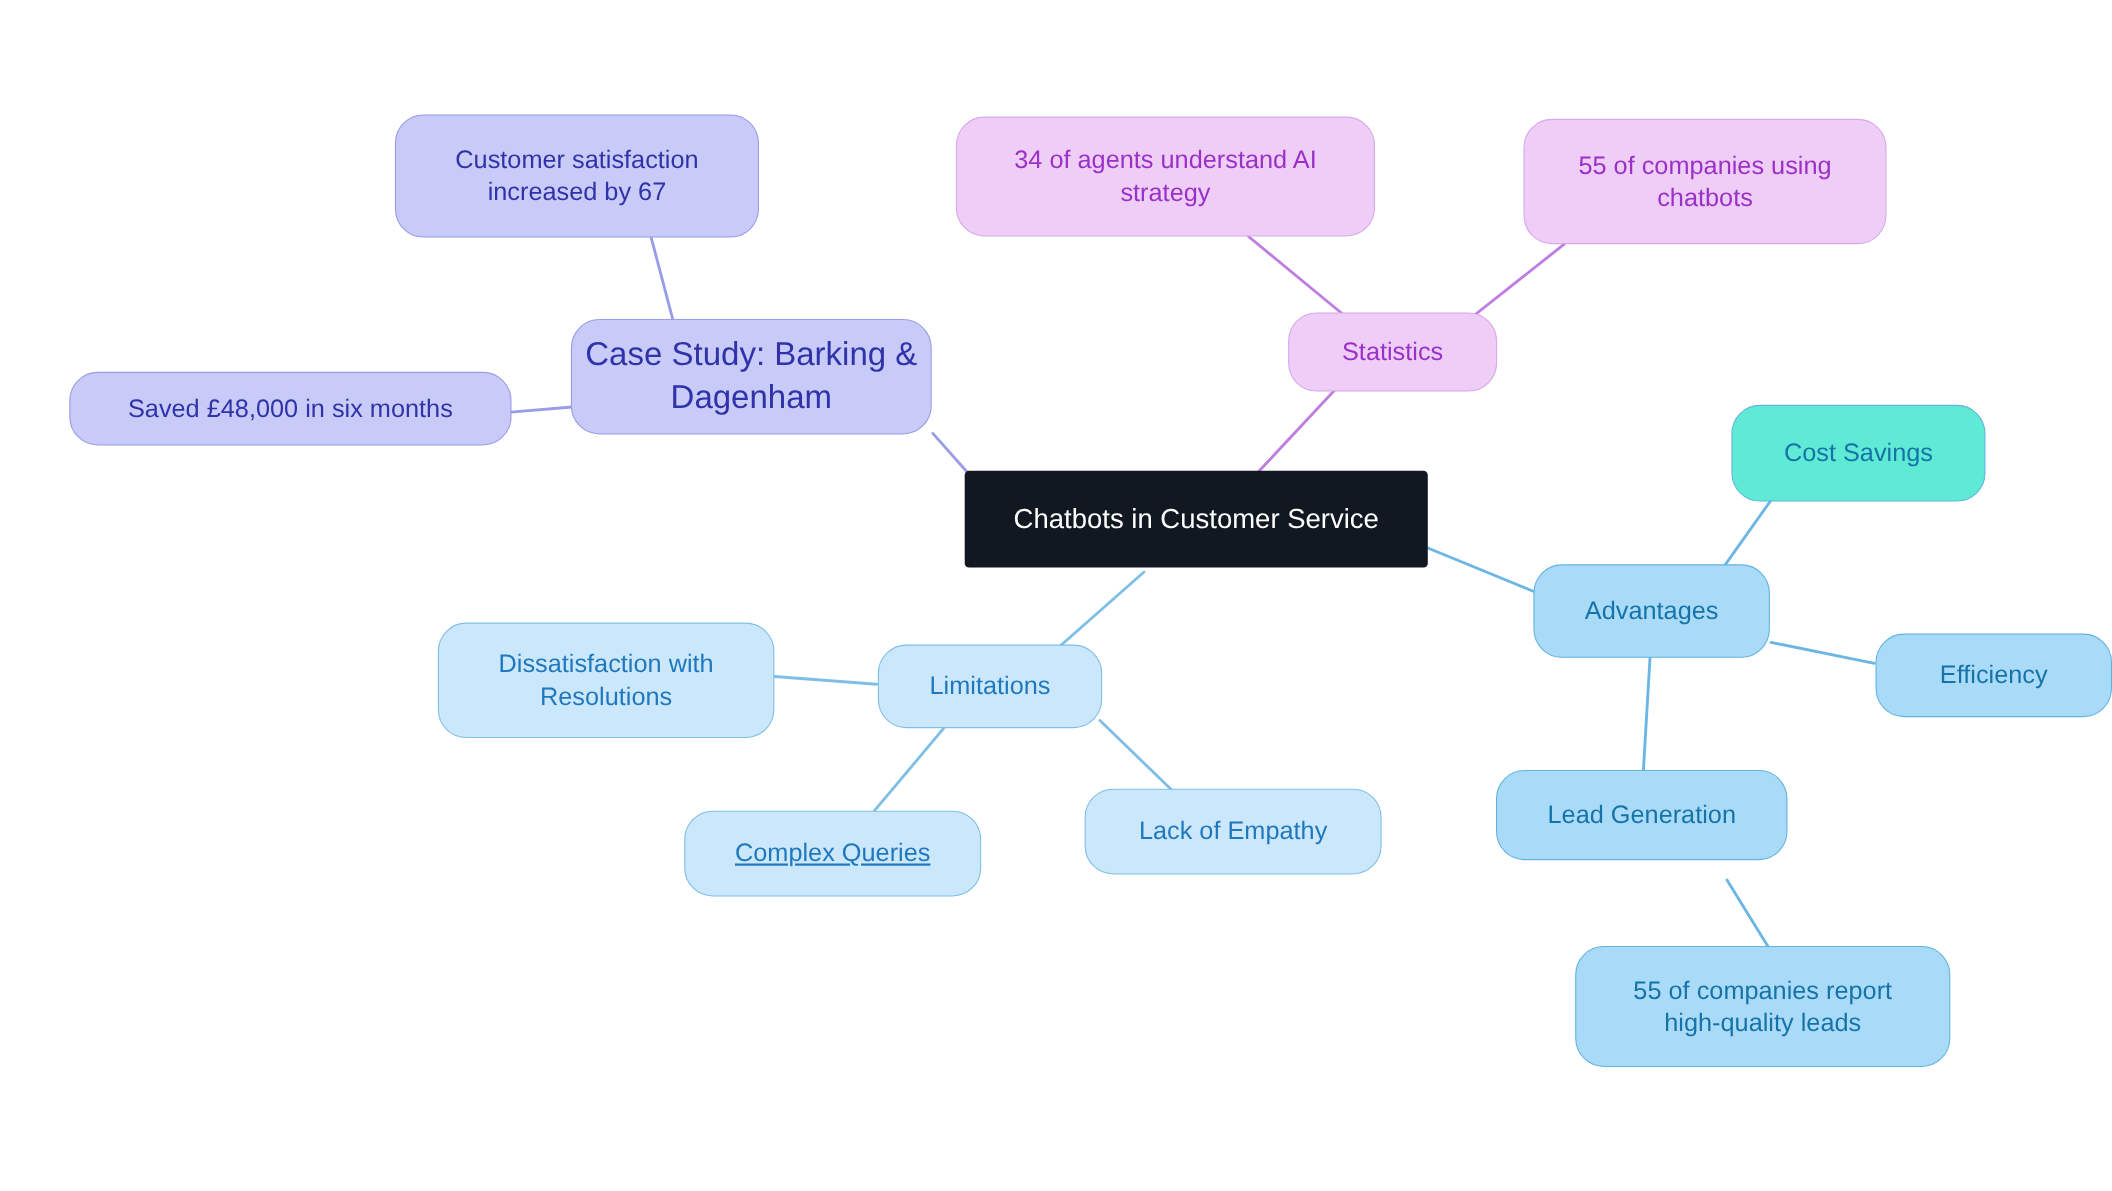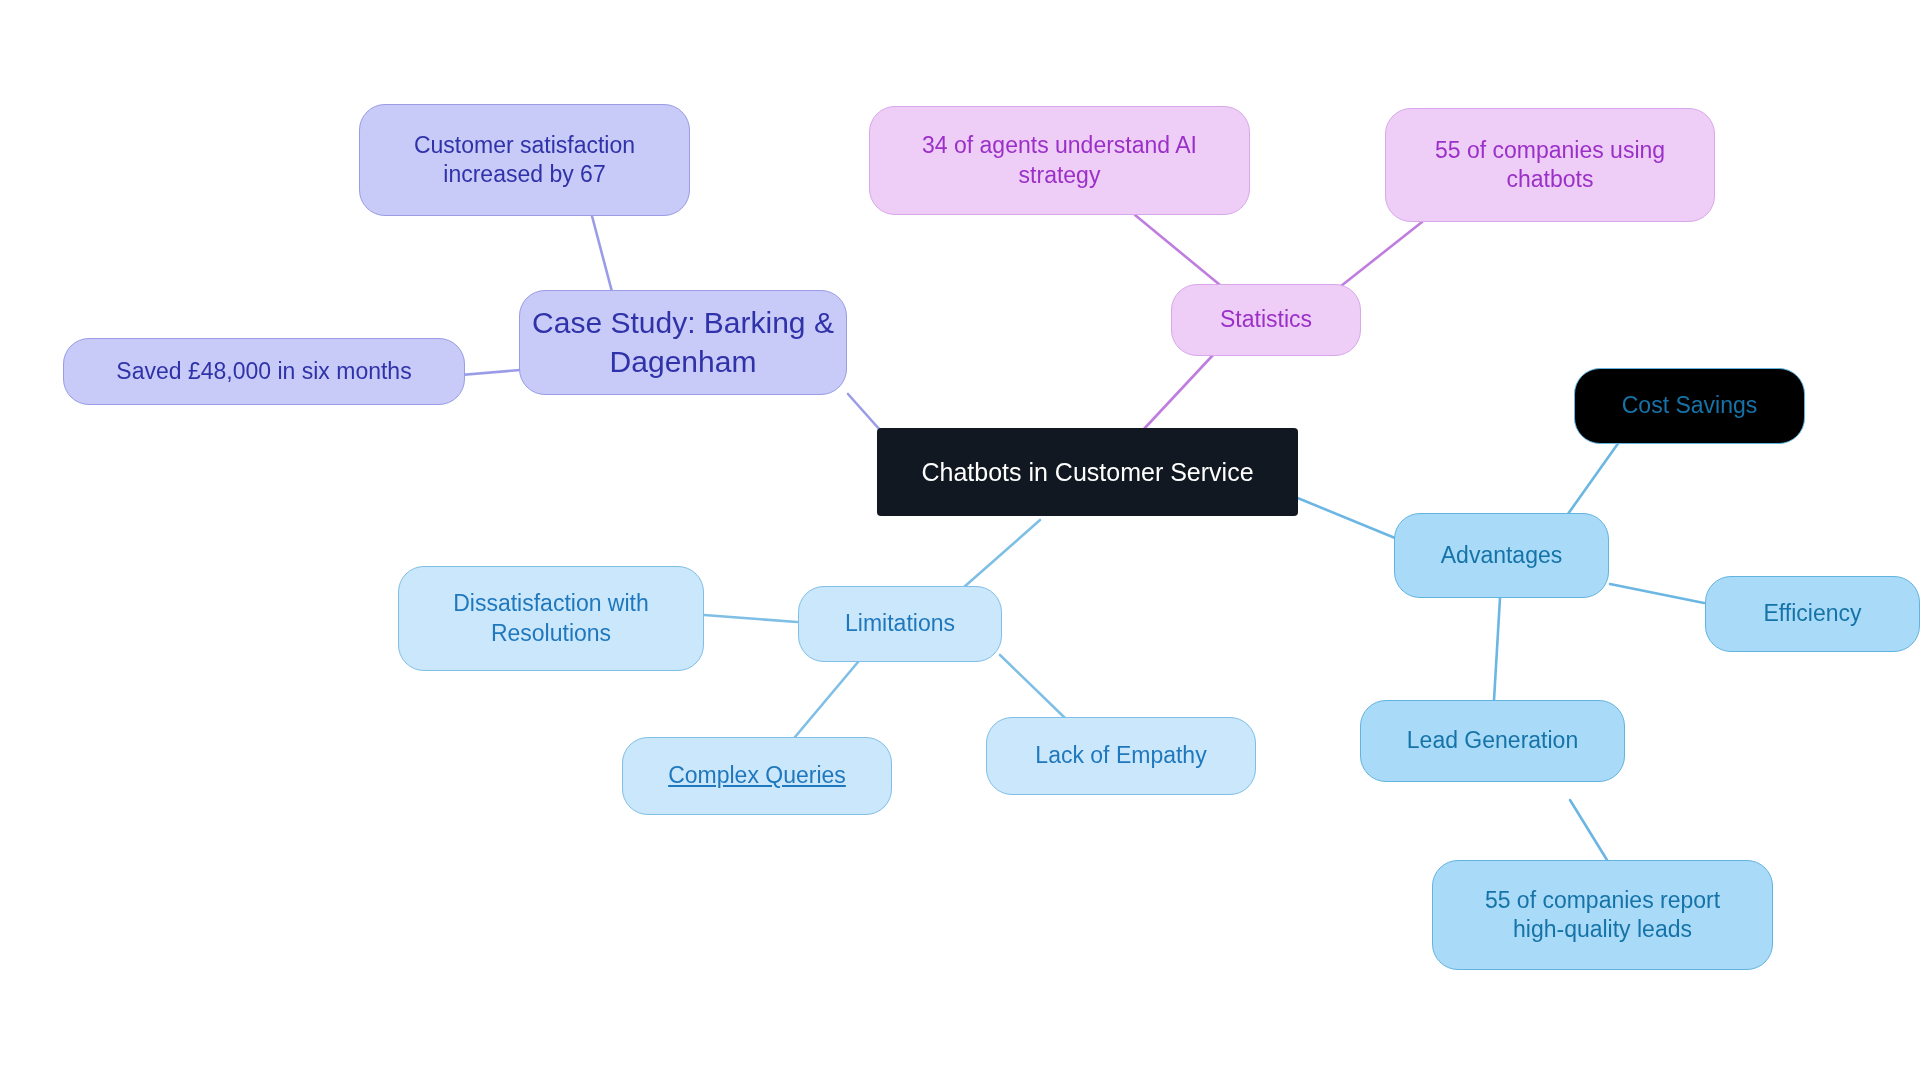--- a/index.html
+++ b/index.html
@@ -111,22 +111,22 @@
               background:#eecdf7; border-color:#d8a8ea; color:#9b30c8; font-size:23px;">
     <span>55 of companies using
 chatbots</span>
   </div>
 
   <div class="node" style="left:1394px; top:513px; width:215px; height:85px;
               background:#a9dbf8; border-color:#62b4e0; color:#1673a8; font-size:23px;justify-content:center;">
     <span>Advantages</span>
   </div>
 
-  <div class="node" style="left:1574px; top:368px; width:231px; height:76px;
-              background:#000000; border-color:#62b4e0; color:#1673a8; font-size:23px;text-align:right;">
+  <div class="node" style="left:1574px; top:368px; width:231px; height:88px;
+              background:#5eead4; border-color:#62b4e0; color:#1673a8; font-size:23px;text-align:right;">
     <span>Cost Savings</span>
   </div>
 
   <div class="node" style="left:1705px; top:576px; width:215px; height:76px;
               background:#a9dbf8; border-color:#62b4e0; color:#1673a8; font-size:23px;">
     <span>Efficiency</span>
   </div>
 
   <div class="node" style="left:1360px; top:700px; width:265px; height:82px;
               background:#a9dbf8; border-color:#62b4e0; color:#1673a8; font-size:23px;">

